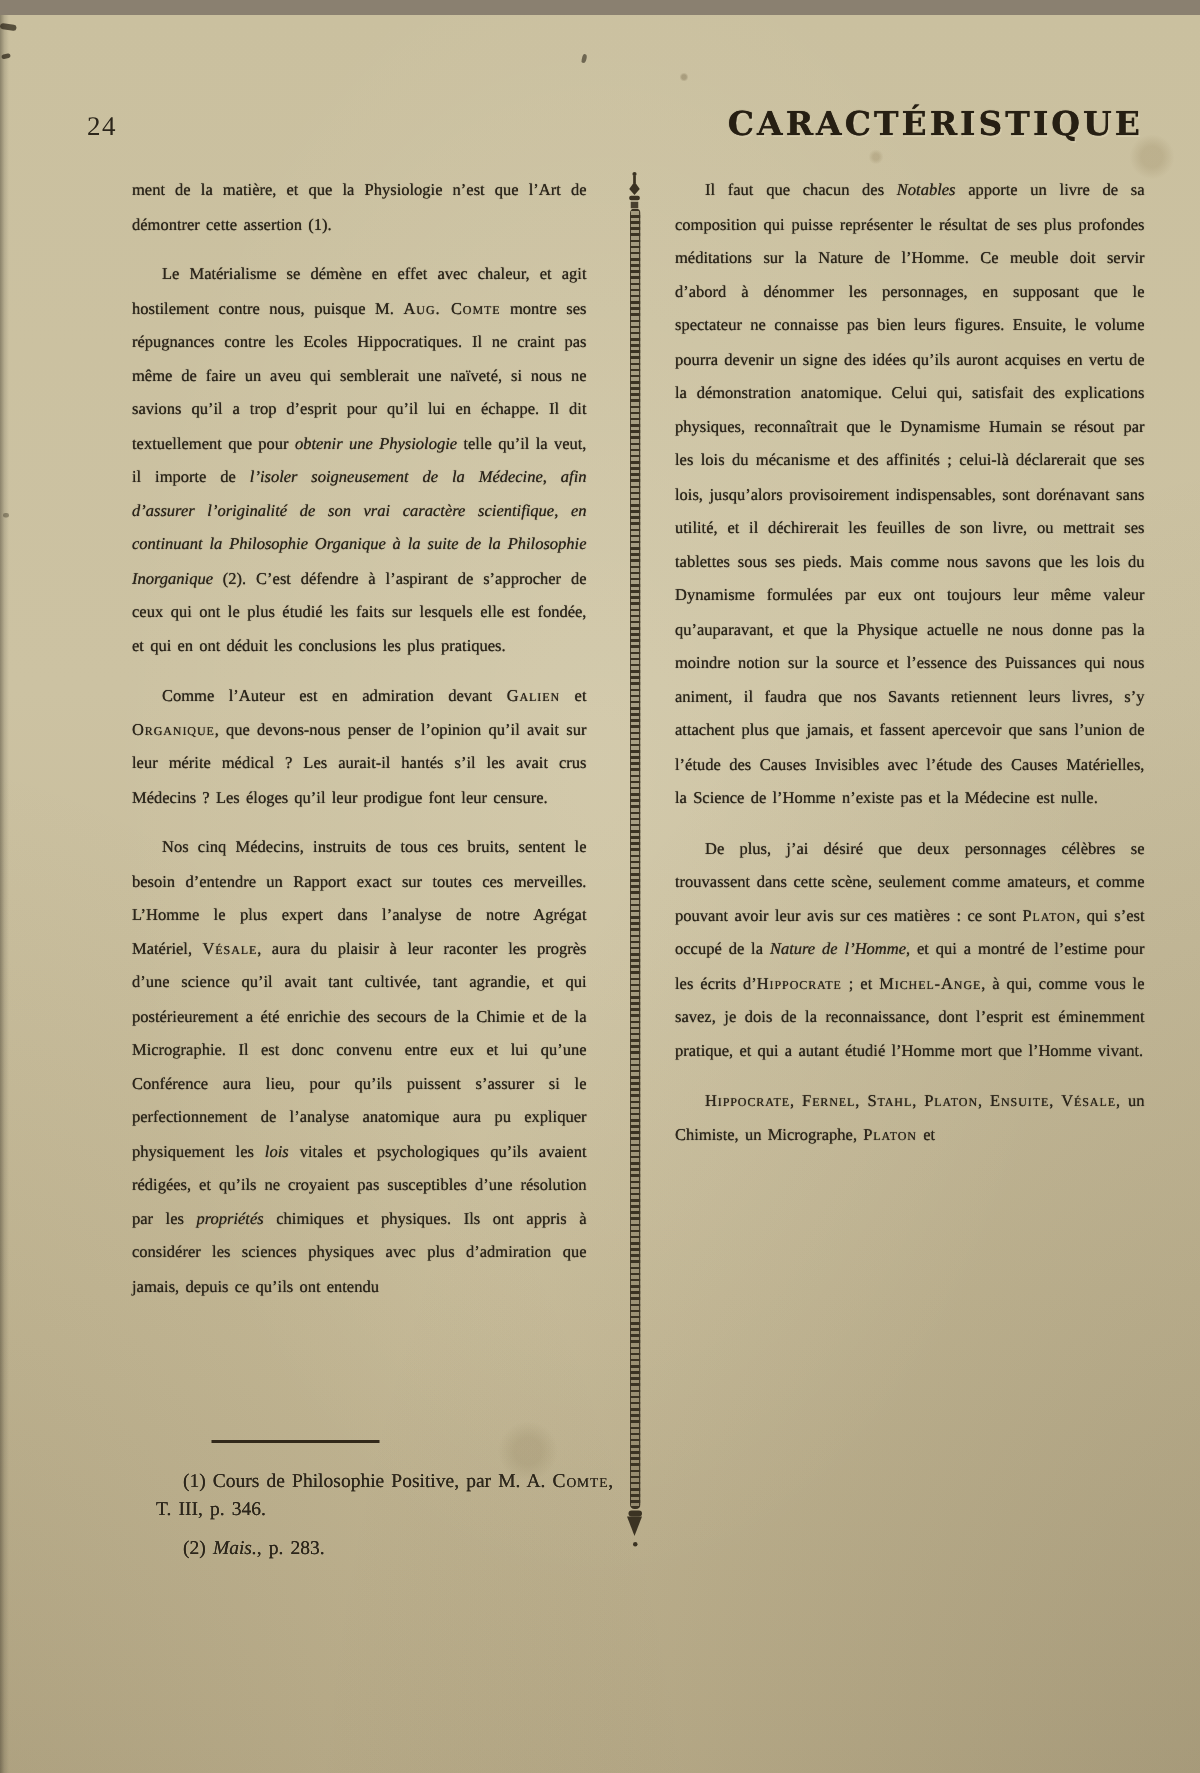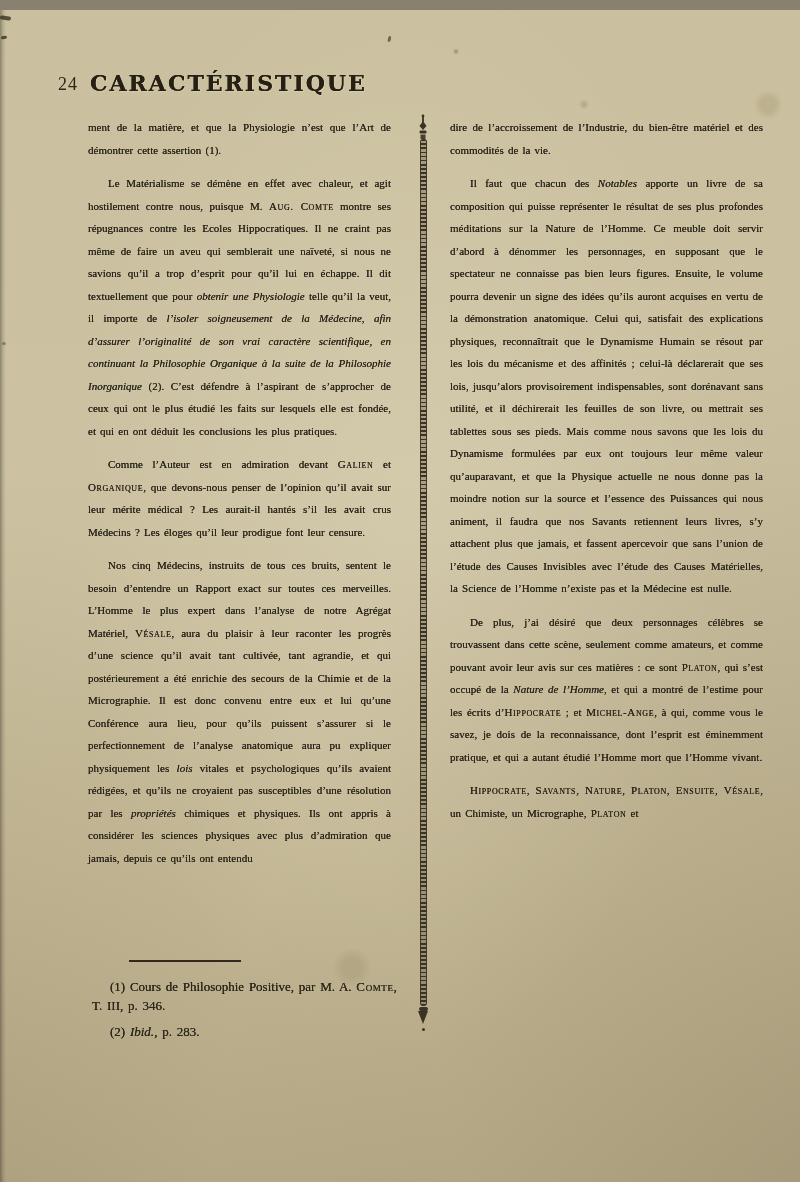--- a/index.html
+++ b/index.html
@@ -30,21 +30,21 @@
   .speck-b{left:1px;top:26px;width:6px;height:3px;transform:rotate(-12deg);}
   .speck-c{left:2px;top:332px;width:4px;height:3px;opacity:.5;}
   .speck-d{left:388px;top:26px;width:3px;height:6px;border-radius:40% 60% 60% 40%;transform:rotate(14deg);opacity:.8;}
 
   .pagenum{
     position:absolute;left:58px;top:64px;
     font-size:18px;letter-spacing:1px;
   }
   .header-title{
     position:absolute;left:90px;top:60px;width:672px;
-    text-align:left;
+    text-align:right;
     font-family:"DejaVu Serif",serif;
     font-weight:bold;font-size:22px;letter-spacing:2px;
     color:#261f13;
     text-shadow:0 0 .5px #261f13, 1px 1px 0 rgba(235,226,198,.35);
   }
 
   .column{
     position:absolute;top:106px;
     font-size:11px;line-height:22.5px;
     text-align:justify;word-spacing:1.4px;
@@ -71,21 +71,21 @@
   }
   .div-collar{width:9px;height:4px;background:#3b3323;border-radius:2px;margin-top:1px;flex:0 0 auto;}
   .div-arrow{
     width:0;height:0;flex:0 0 auto;
     border-left:5px solid transparent;border-right:5px solid transparent;
     border-top:13px solid #3b3323;
   }
   .div-dot{width:3px;height:3px;border-radius:50%;background:#3b3323;margin-top:4px;flex:0 0 auto;}
 
   .footnotes{
-    position:absolute;left:92px;top:950px;width:316px;
+    position:absolute;left:104px;top:950px;width:316px;
     font-size:13px;line-height:19px;word-spacing:1.5px;
     text-shadow:0 0 .4px currentColor;
   }
   .footnote-rule{width:112px;height:2px;background:#32291a;margin:0 0 15px 37px;}
   .fn{margin:0 0 7px 0;text-indent:18px;text-align:left;}
 </style>
 </head>
 <body>
 
 <div class="page">
@@ -113,25 +113,24 @@
       <rect x="3.5" y="17.5" width="7" height="3" rx="1.2" fill="#3b3323"></rect>
       <rect x="4.5" y="21.5" width="5" height="4.5" fill="#3b3323" opacity=".9"></rect>
     </svg>
     <div class="div-chain"></div>
     <div class="div-collar"></div>
     <div class="div-arrow"></div>
     <div class="div-dot"></div>
   </div>
 
   <div class="column col-right">
-      <p class="para">dire de l’accroissement de l’Industrie, du bien-être matériel et des commodités de la vie.</p>
       <p class="para indent">Il faut que chacun des <i>Notables</i> apporte un livre de sa composition qui puisse représenter le résultat de ses plus profondes méditations sur la Nature de l’Homme. Ce meuble doit servir d’abord à dénommer les personnages, en supposant que le spectateur ne connaisse pas bien leurs figures. Ensuite, le volume pourra devenir un signe des idées qu’ils auront acquises en vertu de la démonstration anatomique. Celui qui, satisfait des explications physiques, reconnaîtrait que le Dynamisme Humain se résout par les lois du mécanisme et des affinités&nbsp;; celui-là déclarerait que ses lois, jusqu’alors provisoirement indispensables, sont dorénavant sans utilité, et il déchirerait les feuilles de son livre, ou mettrait ses tablettes sous ses pieds. Mais comme nous savons que les lois du Dynamisme formulées par eux ont toujours leur même valeur qu’auparavant, et que la Physique actuelle ne nous donne pas la moindre notion sur la source et l’essence des Puissances qui nous animent, il faudra que nos Savants retiennent leurs livres, s’y attachent plus que jamais, et fassent apercevoir que sans l’union de l’étude des Causes Invisibles avec l’étude des Causes Matérielles, la Science de l’Homme n’existe pas et la Médecine est nulle.</p>
       <p class="para indent">De plus, j’ai désiré que deux personnages célèbres se trouvassent dans cette scène, seulement comme amateurs, et comme pouvant avoir leur avis sur ces matières&nbsp;: ce sont <span class="sc">Platon</span>, qui s’est occupé de la <i>Nature de l’Homme</i>, et qui a montré de l’estime pour les écrits d’<span class="sc">Hippocrate</span>&nbsp;; et <span class="sc">Michel-Ange</span>, à qui, comme vous le savez, je dois de la reconnaissance, dont l’esprit est éminemment pratique, et qui a autant étudié l’Homme mort que l’Homme vivant.</p>
-      <p class="para indent"><span class="sc">Hippocrate</span>, <span class="sc">Savants</span>, <span class="sc">Nature</span>, <span class="sc">Platon</span>, <span class="sc">Ensuite</span>, <span class="sc">Vésale</span>, un Chimiste, un Micrographe, <span class="sc">Platon</span> et</p>
+      <p class="para indent"><span class="sc">Hippocrate</span>, <span class="sc">Fernel</span>, <span class="sc">Stahl</span>, <span class="sc">Platon</span>, <span class="sc">Ensuite</span>, <span class="sc">Vésale</span>, un Chimiste, un Micrographe, <span class="sc">Platon</span> et</p>
     </div>
 
   <div class="footnotes">
     <div class="footnote-rule"></div>
     <p class="fn">(1) Cours de Philosophie Positive, par M. A. <span class="sc">Comte</span>, T. III, p. 346.</p>
-    <p class="fn">(2) <i>Ibid.</i>, p. 283.</p>
+    <p class="fn">(2) <i>Mais.</i>, p. 283.</p>
   </div>
 
 </div>
 
 </body></html>

